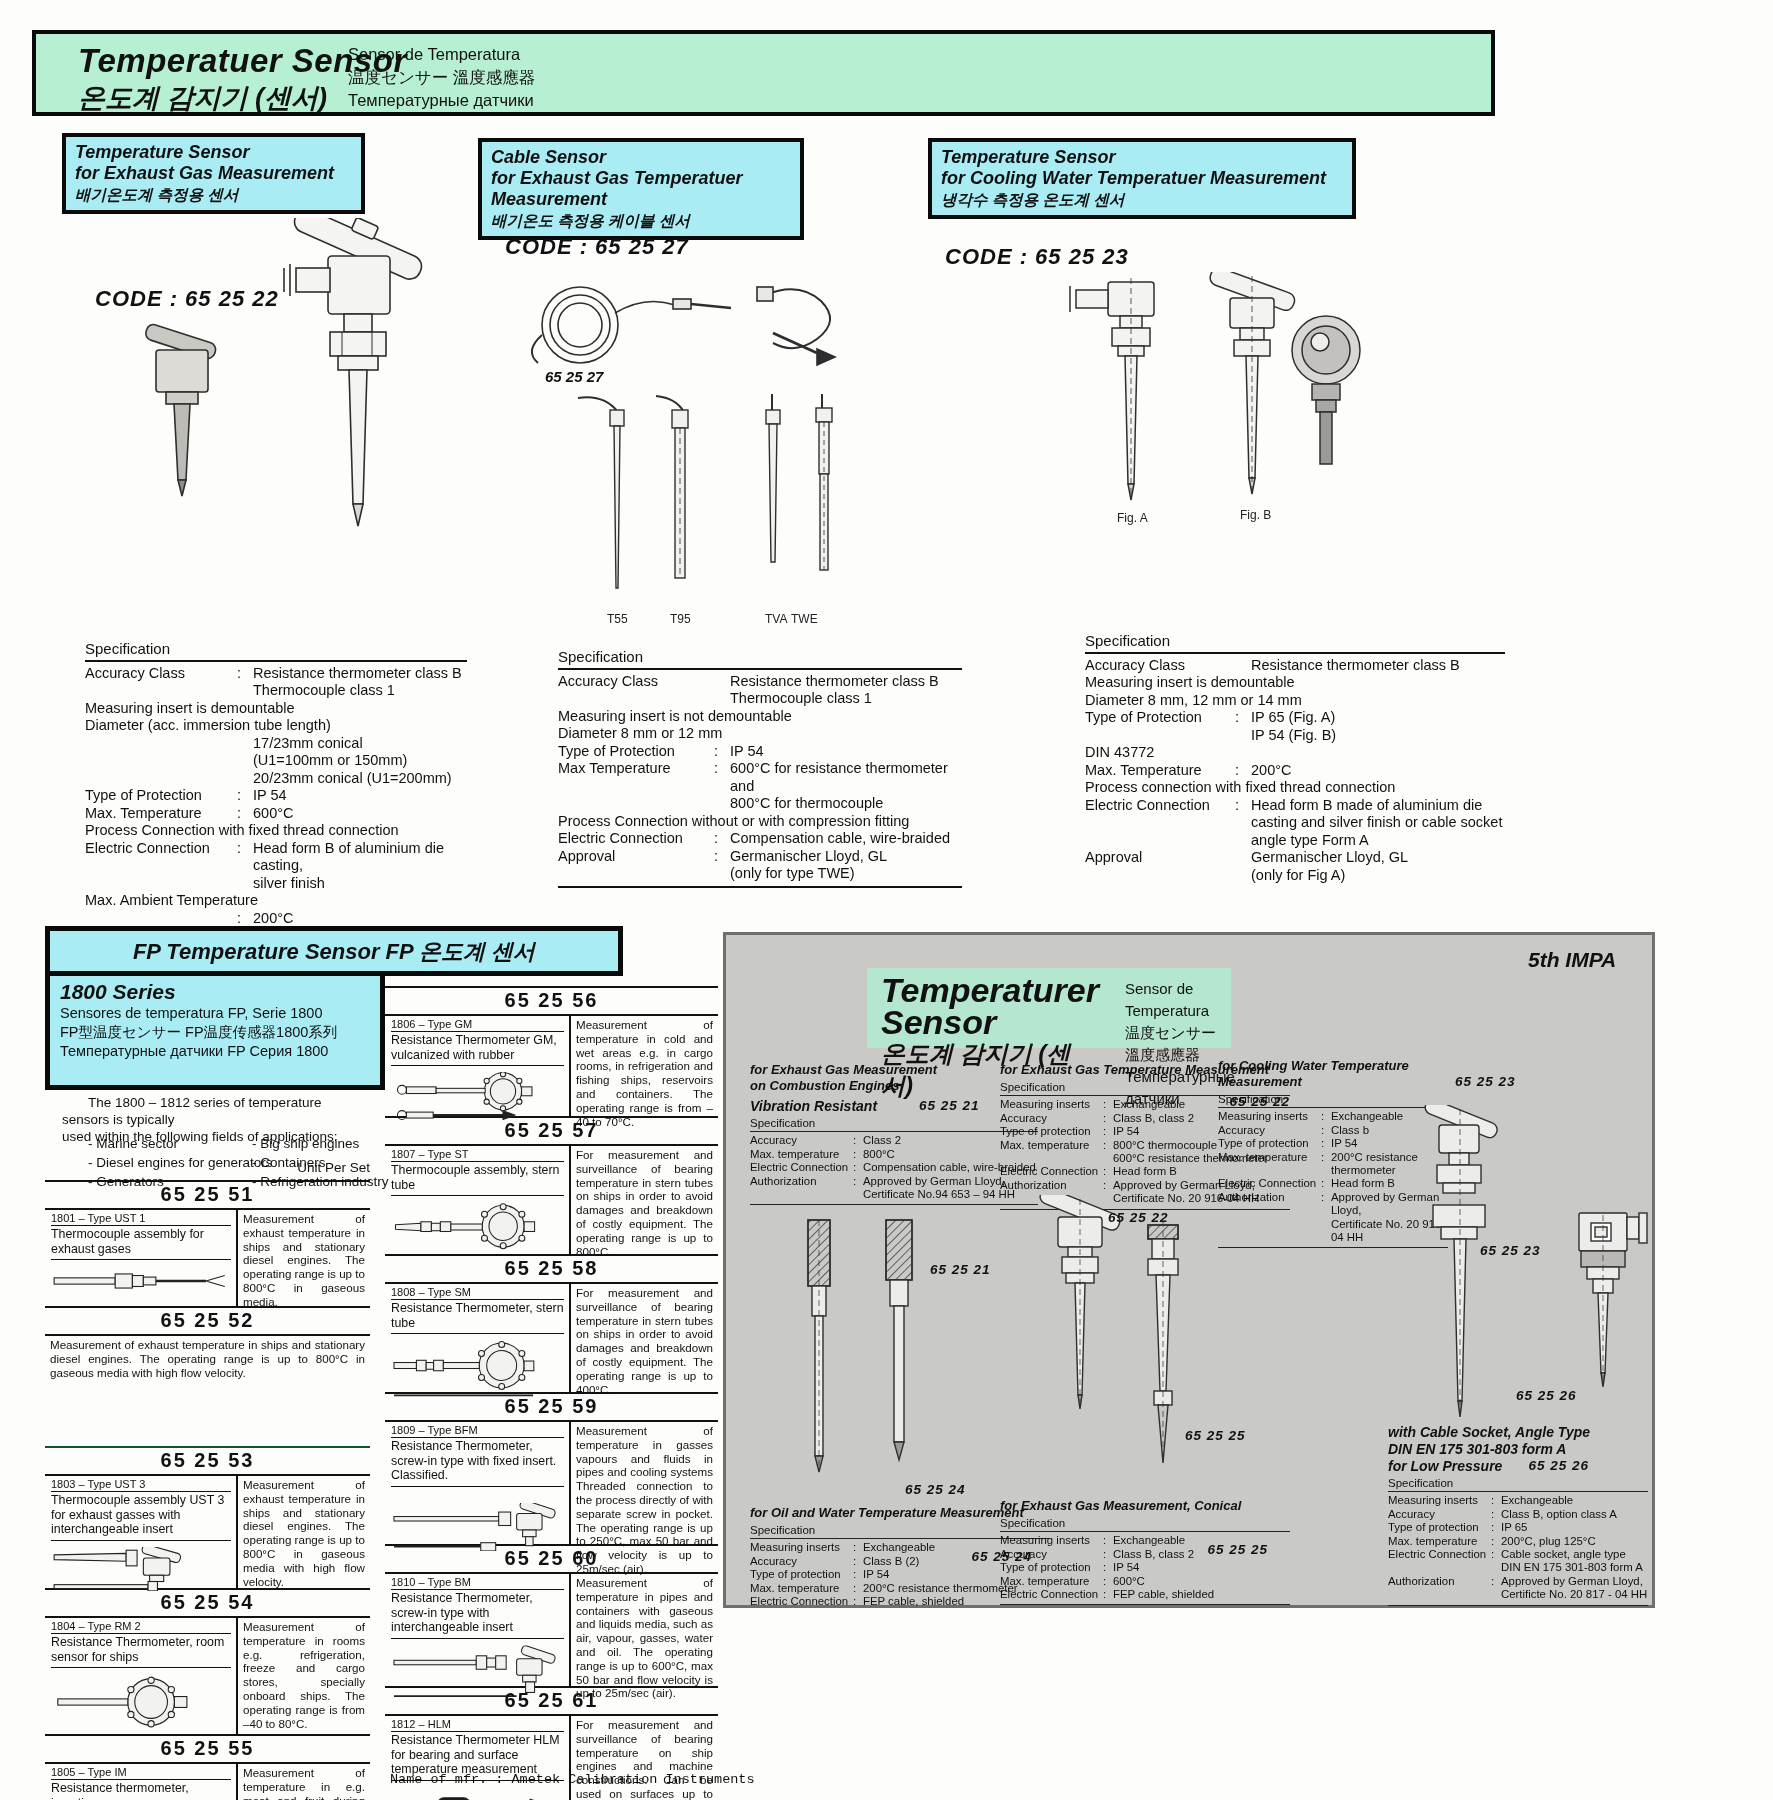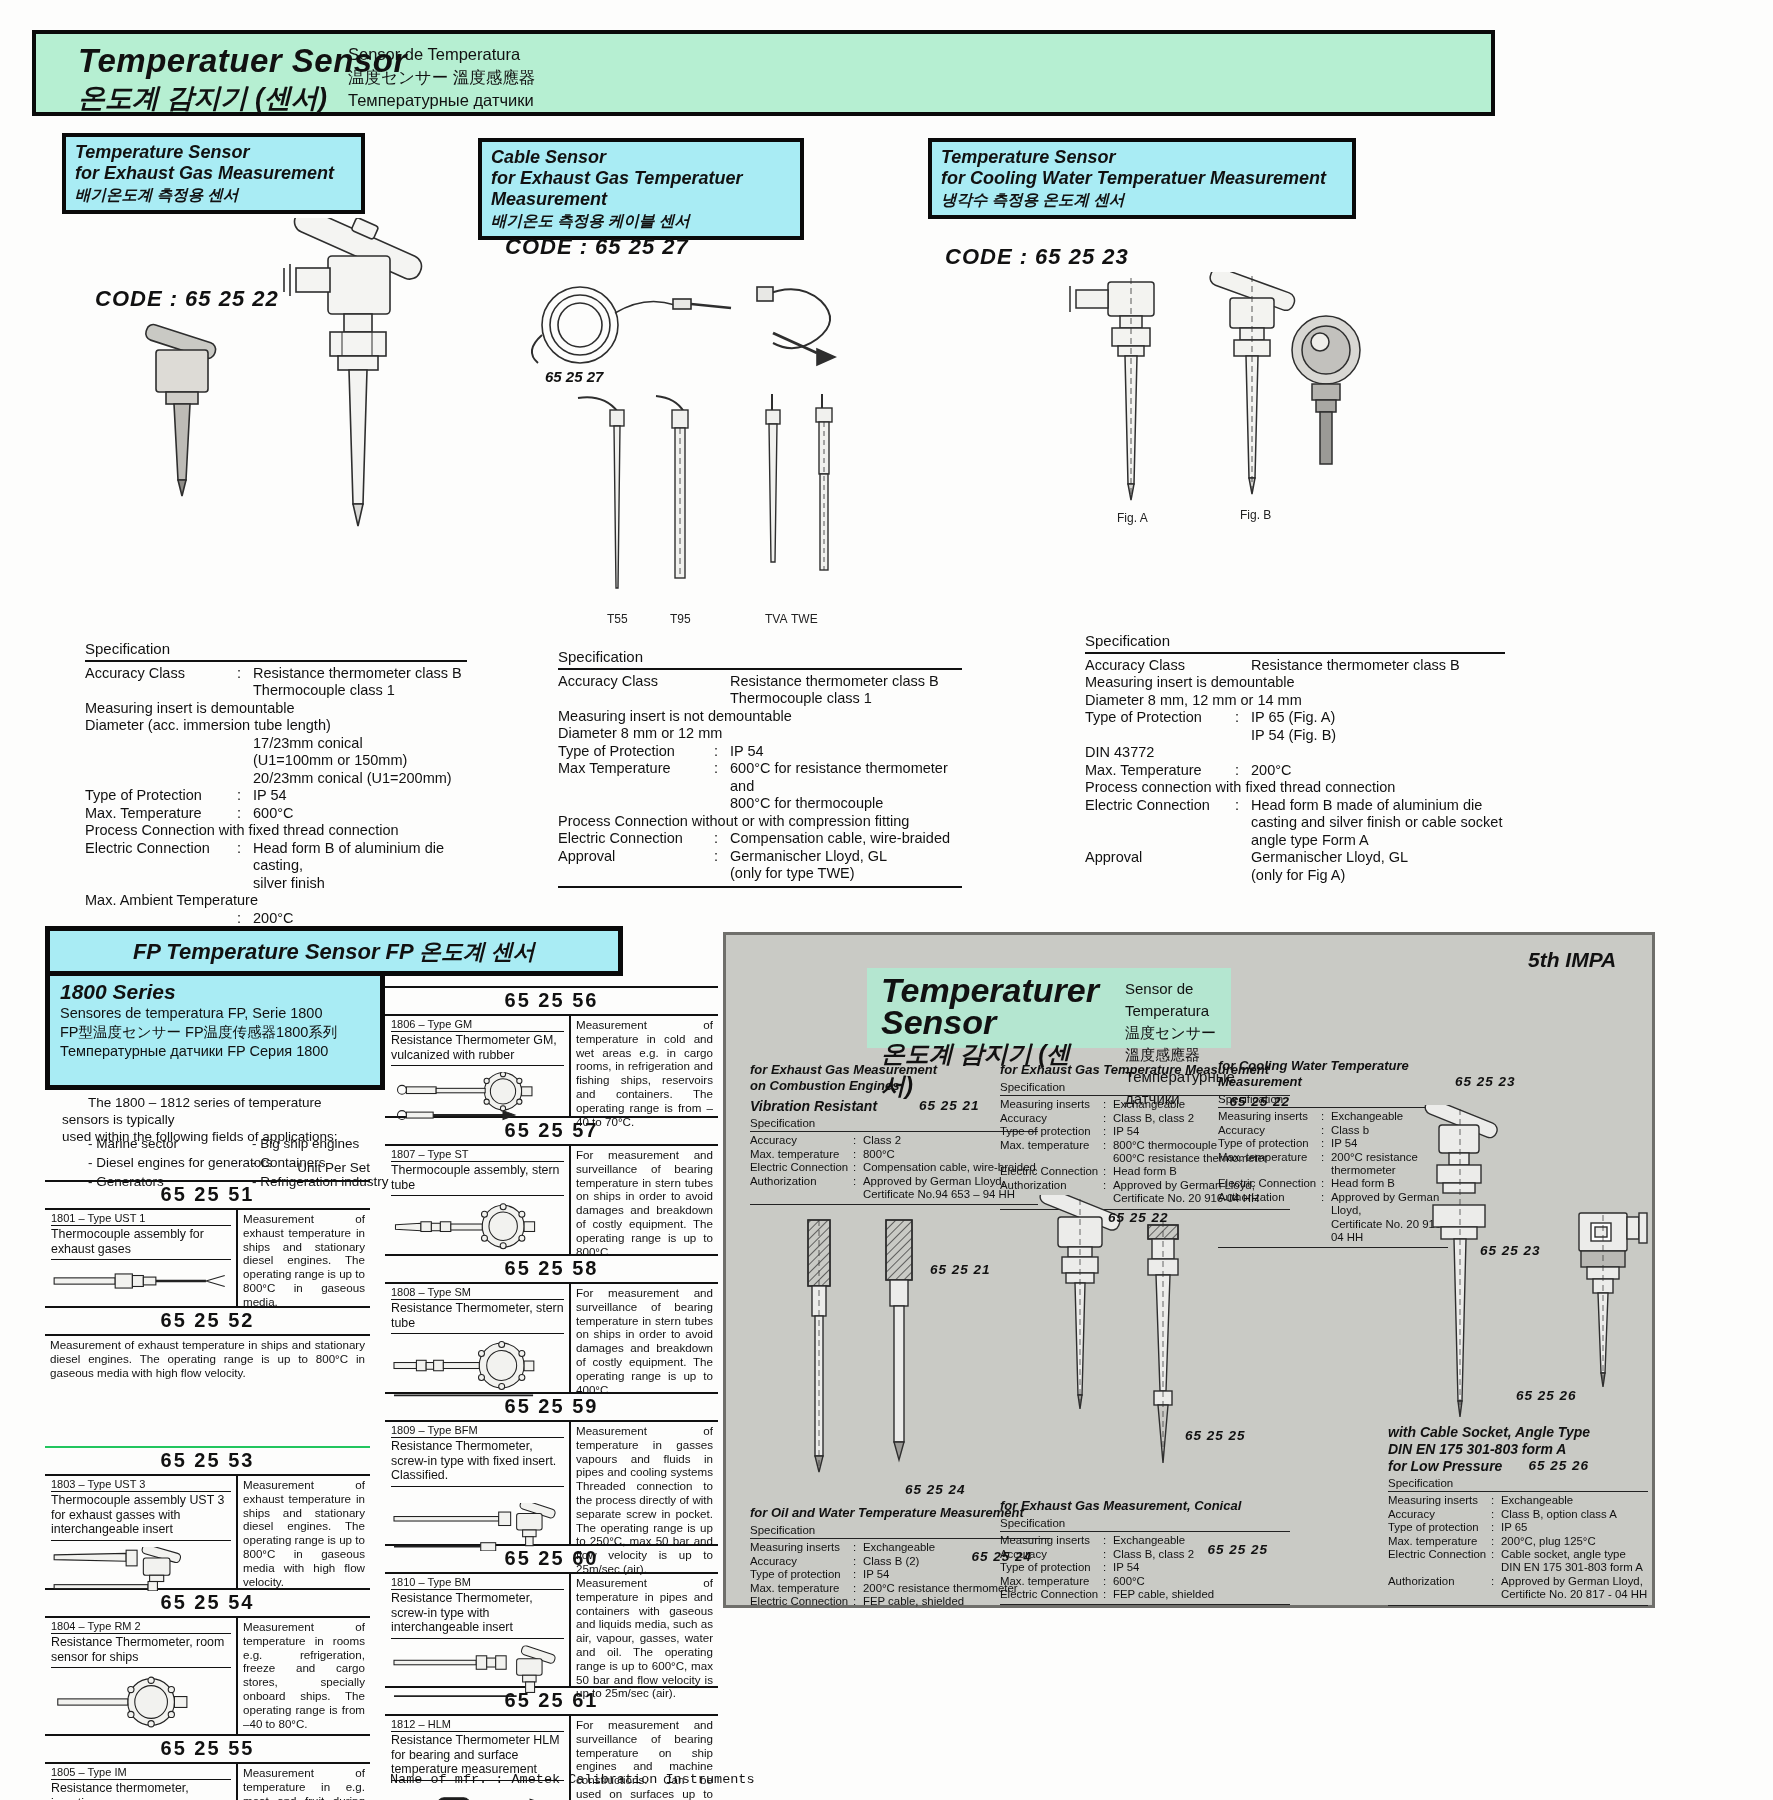--- a/index.html
+++ b/index.html
@@ -417,21 +417,21 @@
       </div>
     </div>
 
     <div>
       <div class="fp-code">65 25 52</div>
       <div class="fp-bd" style="height:110px;border-bottom:none;">
         <div class="fp-r">Measurement of exhaust temperature in ships and stationary diesel engines. The operating range is up to 800°C in gaseous media with high flow velocity.</div>
       </div>
     </div>
 
-    <div style="border-top:2px solid #22c55e;">
+    <div style="border-top:2px solid #14532d;">
       <div class="fp-code">65 25 53</div>
       <div class="fp-bd" style="height:112px;border-bottom:none;">
         <div class="fp-l" style="flex:0 0 193px;">
           <div class="fp-model">1803 – Type UST 3</div>
           <div class="fp-desc">Thermocouple assembly UST 3 for exhaust gasses with interchangeable insert</div>
           <svg class="fp-art" width="180" height="44" viewBox="0 0 230 56">
             <g stroke="#222" stroke-width="1.4" fill="#f2f2ef">
               <polygon points="4,10 96,8 96,18 4,16"></polygon>
                 <rect x="96" y="4" width="14" height="20"></rect>
               <g transform="rotate(16 140 8)">

